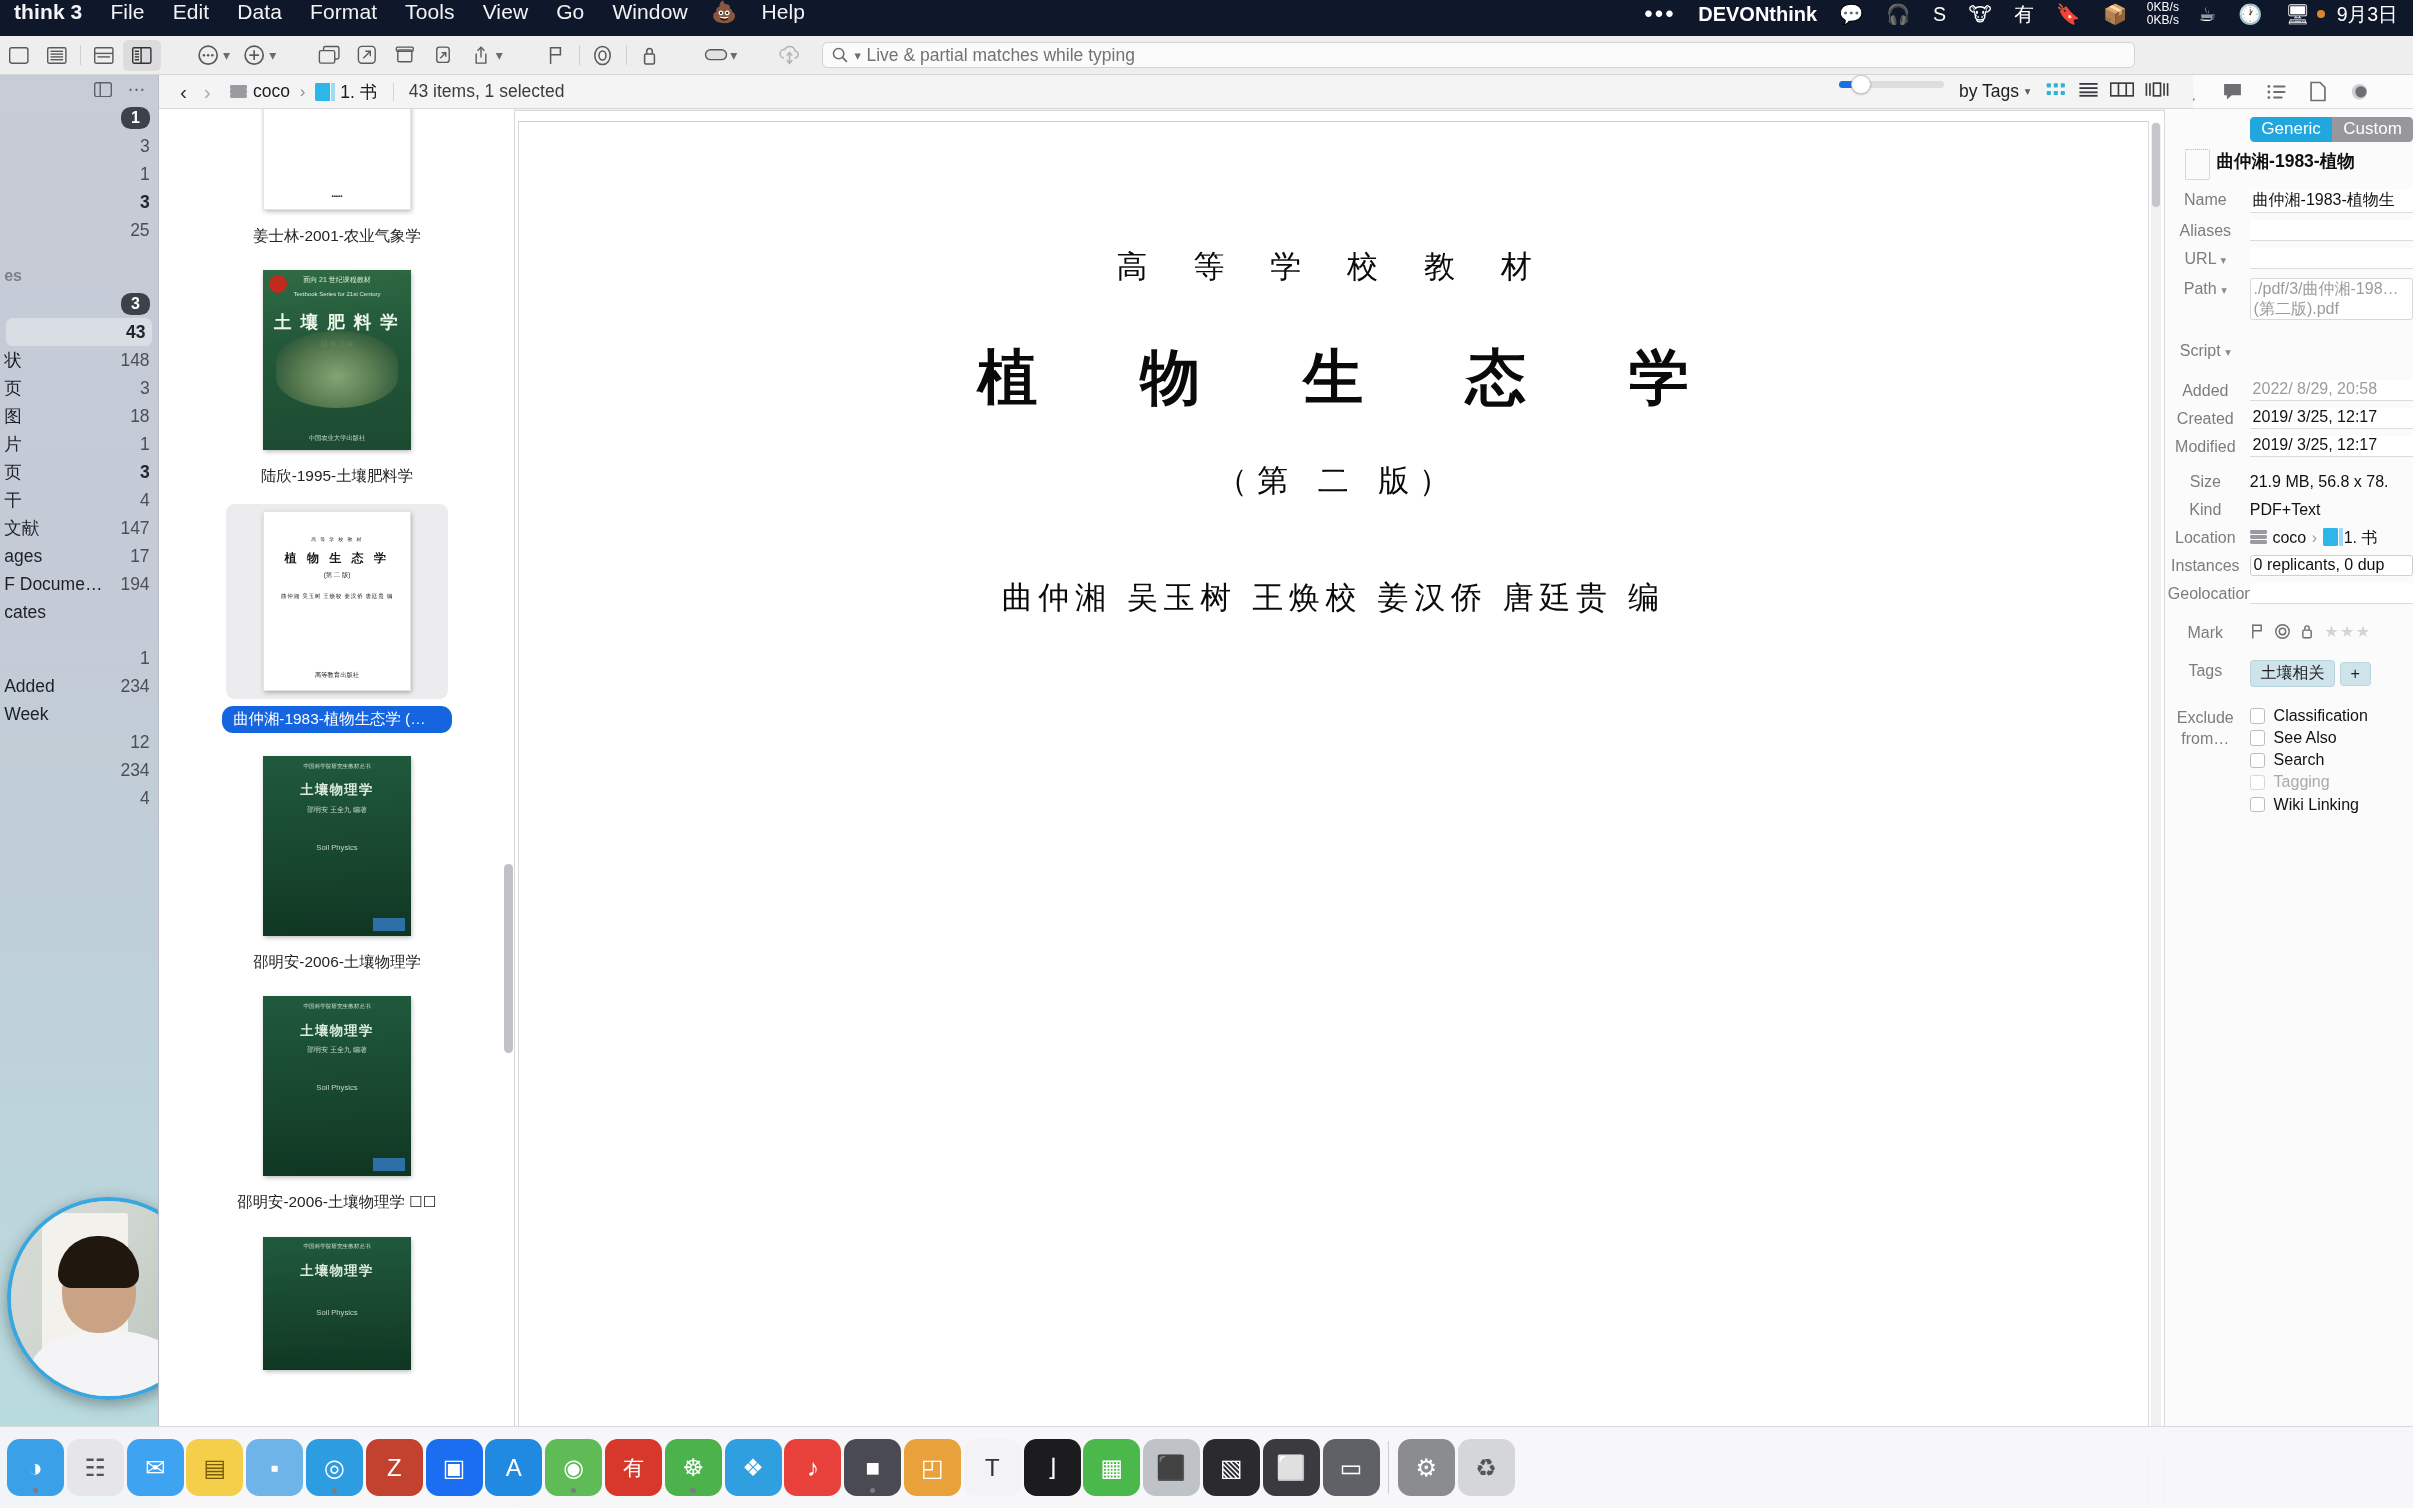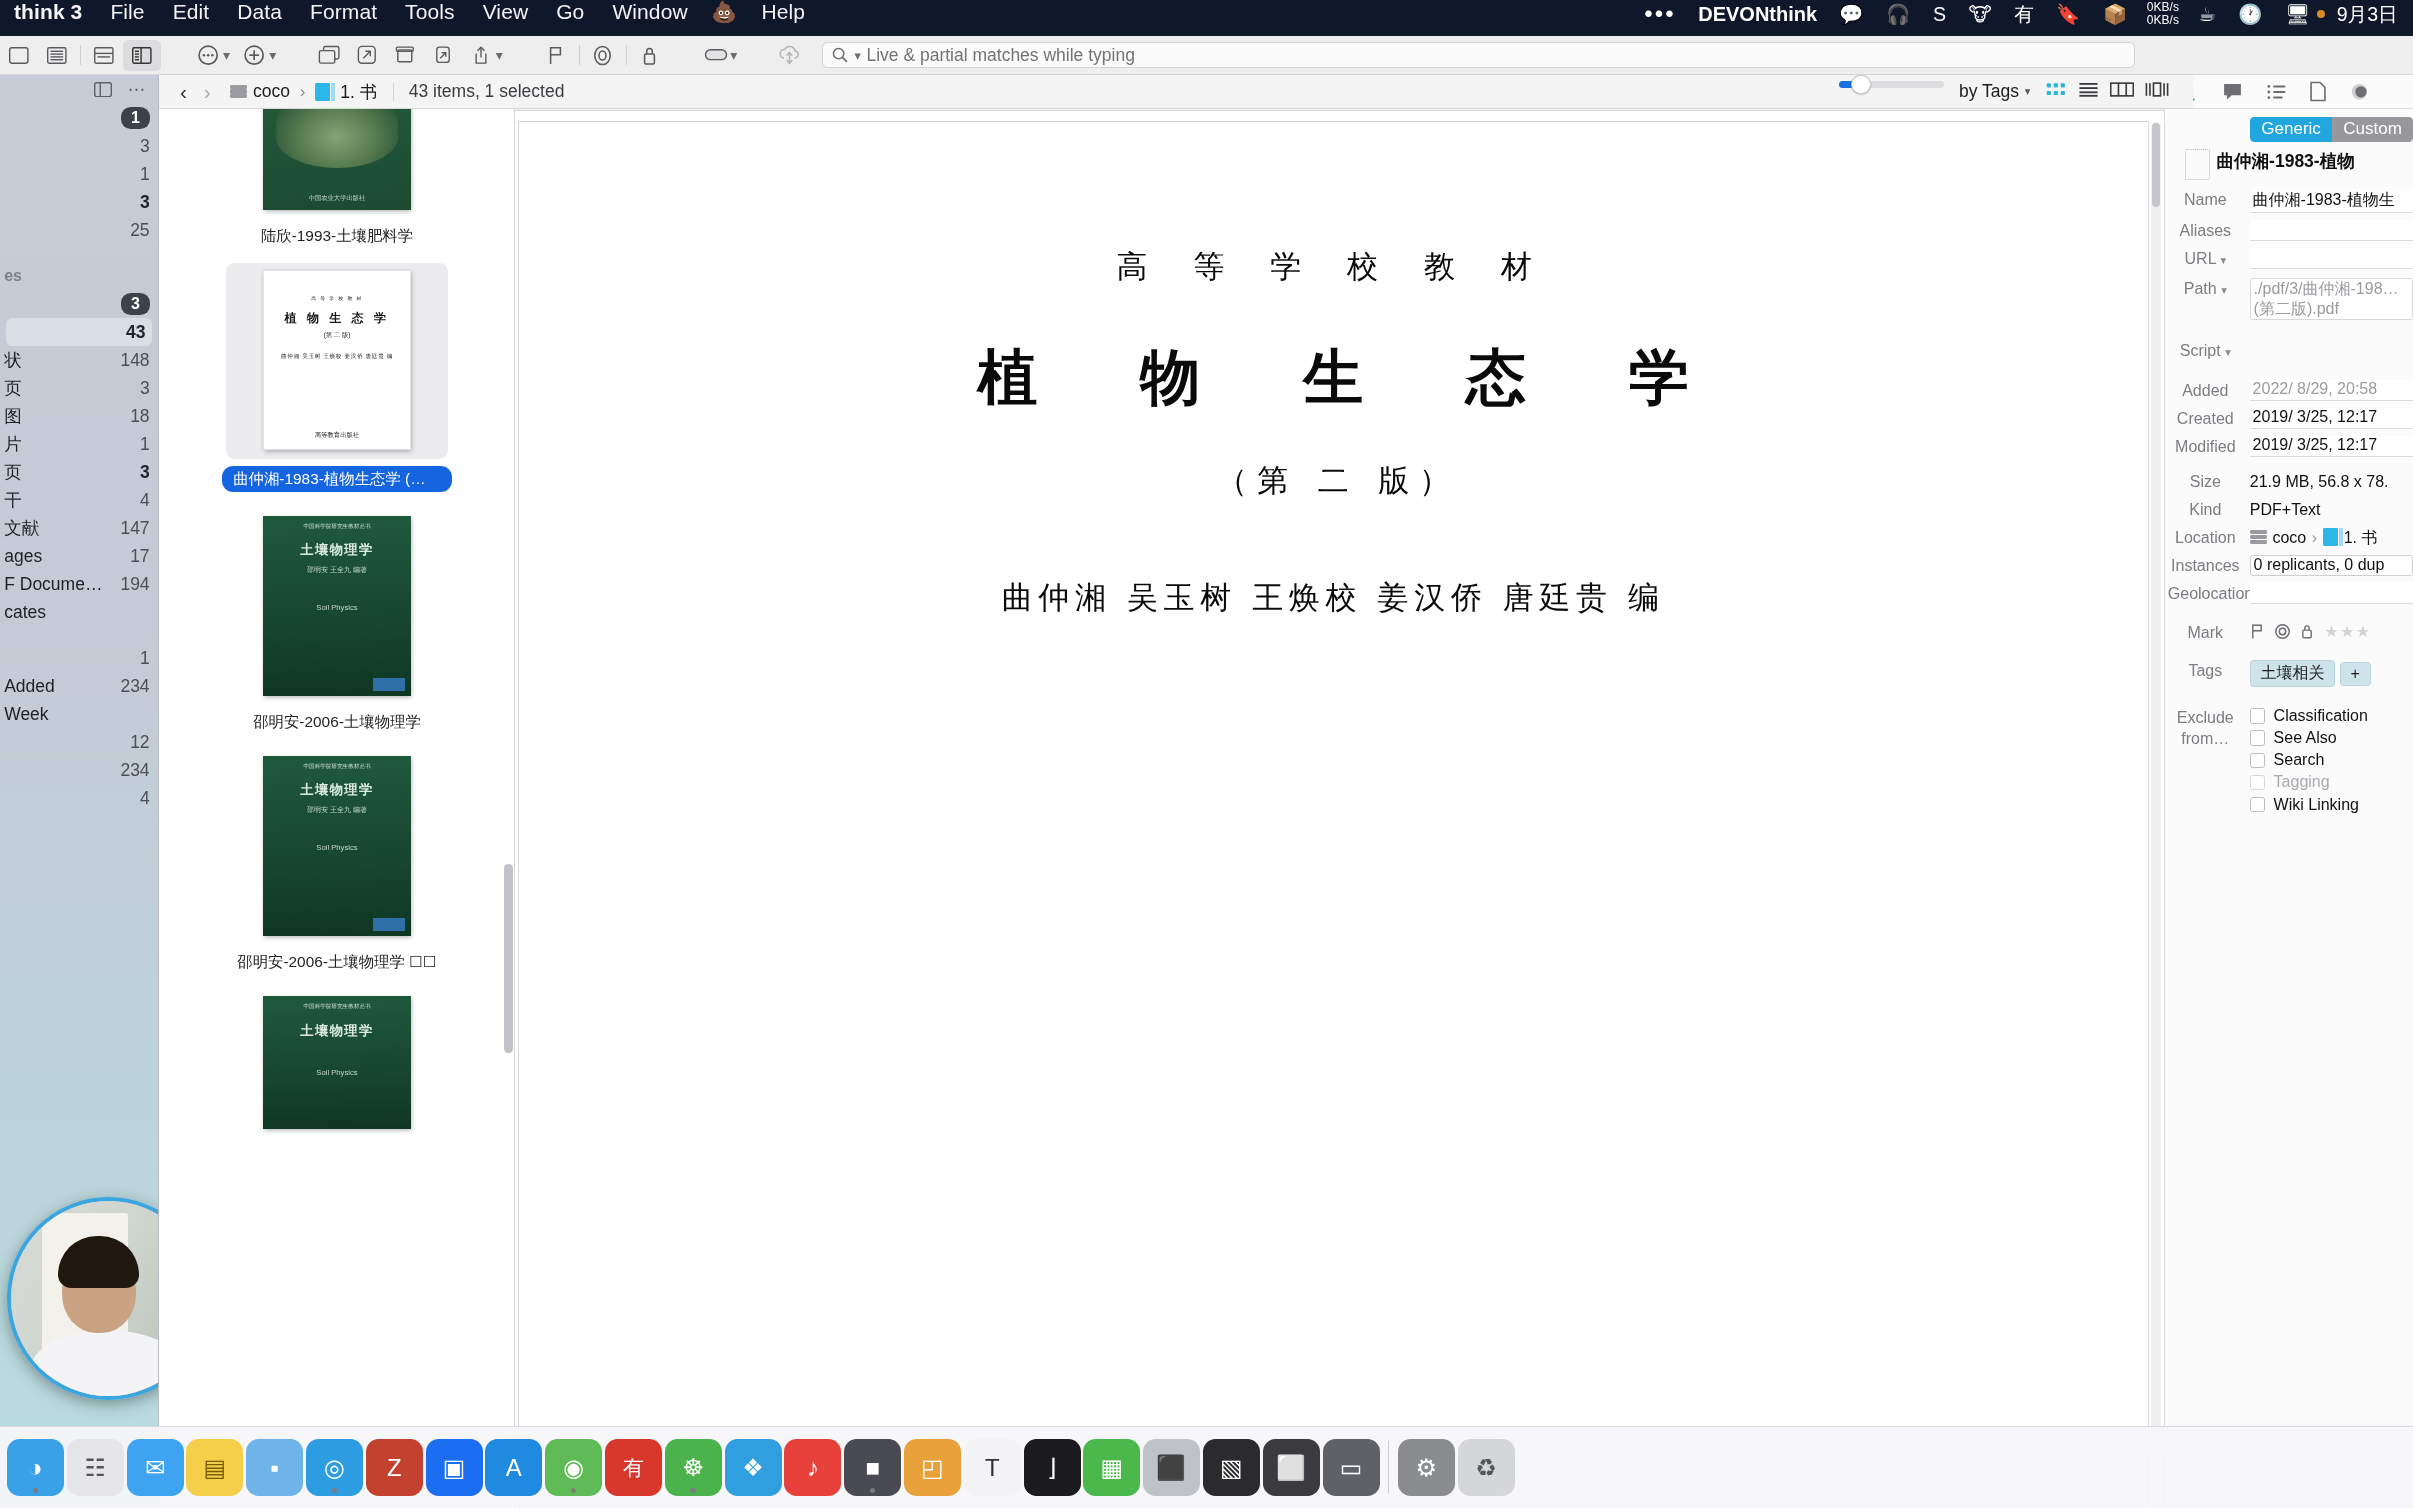--- a/index.html
+++ b/index.html
@@ -547,34 +547,45 @@
         <div class="wc-body"></div>
         <div class="wc-head"></div>
         <div class="wc-hair"></div>
       </div>
     </div>
 
     <div class="thumbcol">
 
       <div class="thumb-scroll">
 
+        <div class="thumb-cell">
+          <div class="thumb-box">
+            <div class="cover cover-white">
+
+              <div class="wcover-t" style="font-size:9.8px;">农业气象学</div>
+              <div class="wcover-a">▪▪▪▪</div>
+              <div class="wcover-p">▪▪▪▪▪</div>
+            </div>
+          </div>
+          <div class="thumb-label">姜士林-2001-农业气象学</div>
+        </div>
 
         <div class="thumb-cell">
           <div class="thumb-box">
             <div class="cover cover-green">
               <div class="cv-badge"></div>
               <div class="cv-band">面向 21 世纪课程教材</div>
               <div class="cv-band" style="font-size:6px;">Textbook Series for 21st Century</div>
               <div class="cv-title-cn">土 壤 肥 料 学</div>
               <div class="cv-sub">陆 欣 主编</div>
               <div class="cv-scene"></div>
               <div class="cv-pub">中国农业大学出版社</div>
             </div>
           </div>
-          <div class="thumb-label">陆欣-1993-土壤肥料学</div>
+          <div class="thumb-label">陆欣-1995-土壤肥料学</div>
         </div>
 
         <div class="thumb-cell" style="position:relative;">
           <div class="thumb-box sel">
             <div class="cover cover-white">
               <div class="wcover-mini" style="margin-top:24px;font-size:4.9px;letter-spacing:1.4px;">高 等 学 校 教 材</div>
               <div class="wcover-t">植 物 生 态 学</div>
               <div class="wcover-t2">(第 二 版)</div>
               <div class="wcover-a">曲仲湘 吴玉树 王焕校 姜汉侨 唐廷贵 编</div>
               <div class="wcover-p">高等教育出版社</div>

